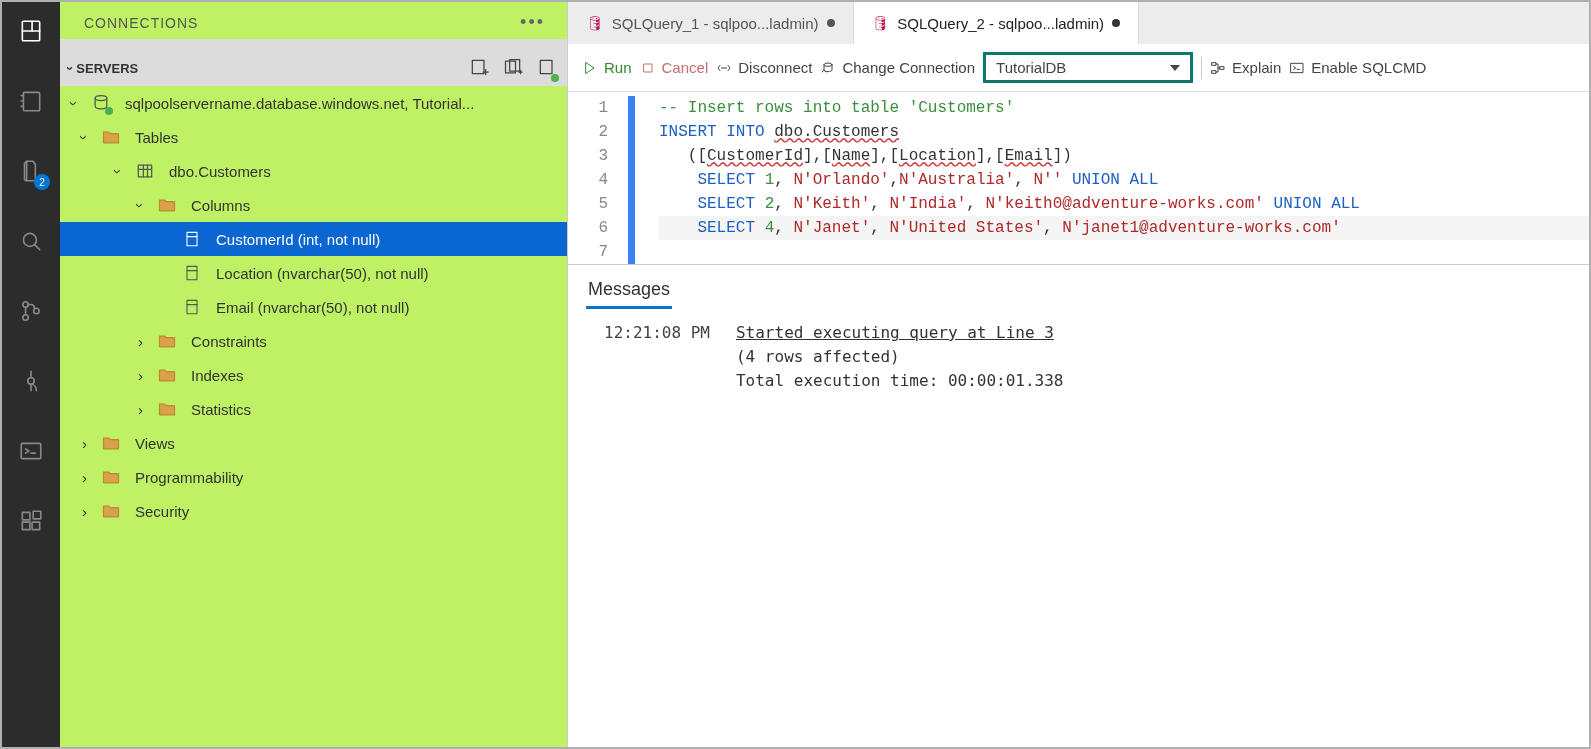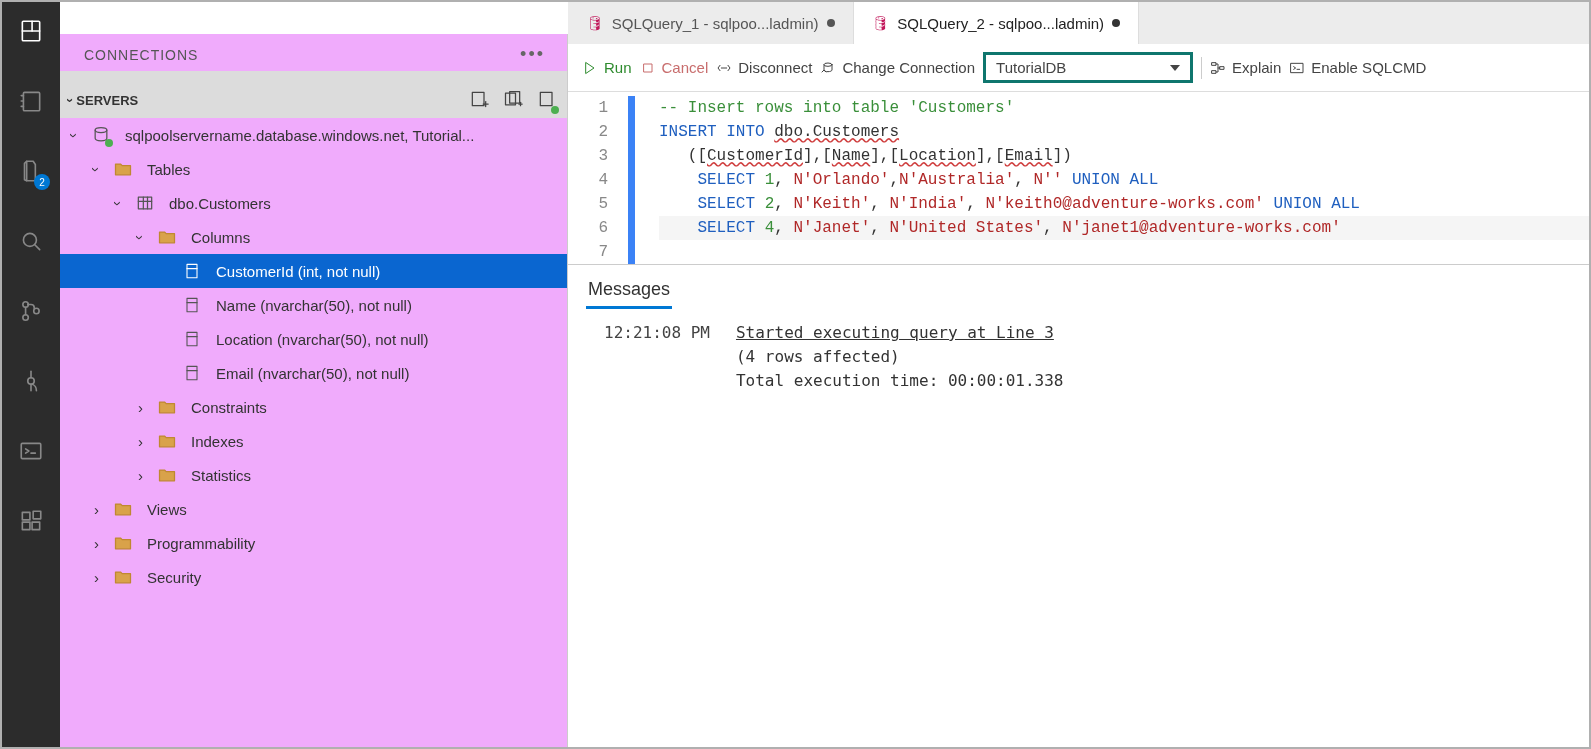--- a/index.html
+++ b/index.html
@@ -33,24 +33,23 @@
   .activity-item.active { color:#fff; }
   .activity-item svg { width:26px;height:26px; }
   .badge {
     position:absolute; bottom:2px; right:2px;
     background:#0078d4; color:#fff; border-radius:50%;
     font-size:10px; width:16px;height:16px;display:flex;align-items:center;justify-content:center;
   }
   
   .sidebar {
     width: 508px;
-    background:#f0abfc;
+    background:#bef264;
     display:flex;flex-direction:column;
     border-right:1px solid #ccc;
-    margin-top:32px;
   }
   .side-title {
     display:flex;align-items:center;justify-content:space-between;
     padding:10px 14px 6px 24px;
     letter-spacing:1px;
     color:#555;
     font-size:14px;
   }
   .dots { font-size:18px;color:#666;letter-spacing:2px;padding-right:8px; }
   .servers-header {
@@ -72,21 +71,21 @@
     gap:14px;
     white-space:nowrap;
     overflow:hidden;
     text-overflow:ellipsis;
   }
   .tree-row.selected { background:#0a66d0;color:#fff; }
   .tree-row .icon { width:20px;display:flex;justify-content:center;color:#555; }
   .tree-row.selected .icon { color:#fff; }
   .tree-row .folder-icon { color:#d9a24a; }
   .indent-1 { padding-left:12px; }
-  .indent-2 { padding-left:34px; }
+  .indent-2 { padding-left:22px; }
   .indent-3 { padding-left:56px; }
   .indent-4 { padding-left:78px; }
   .indent-6 { padding-left:122px; }
   .db-icon { position:relative; }
   .green-dot { position:absolute;right:-2px;bottom:-2px;width:8px;height:8px;background:#4caf50;border-radius:50%; }
   .col-icon-svg rect { fill:none;stroke:currentColor;stroke-width:1.3; }
   
   .main { flex:1; display:flex;flex-direction:column; background:#fff; }
   .tabs { display:flex;height:42px;background:#ececec; }
   .tab {
@@ -292,29 +291,20 @@
         </span>
       <span>CustomerId (int, not null)</span>
     </div>
     <div class="tree-row indent-6">
       <span class="icon">
           <svg class="col-icon-svg" viewBox="0 0 24 24">
             <rect x="6" y="4" width="12" height="16"></rect>
             <line x1="6" y1="9" x2="18" y2="9"></line>
           </svg>
         </span>
-      <span>Name (nvarchar(50), not null)</span>
-    </div>
-    <div class="tree-row indent-6">
-      <span class="icon">
-          <svg class="col-icon-svg" viewBox="0 0 24 24">
-            <rect x="6" y="4" width="12" height="16"></rect>
-            <line x1="6" y1="9" x2="18" y2="9"></line>
-          </svg>
-        </span>
       <span>Location (nvarchar(50), not null)</span>
     </div>
     <div class="tree-row indent-6">
       <span class="icon">
           <svg class="col-icon-svg" viewBox="0 0 24 24">
             <rect x="6" y="4" width="12" height="16"></rect>
             <line x1="6" y1="9" x2="18" y2="9"></line>
           </svg>
         </span>
       <span>Email (nvarchar(50), not null)</span>

